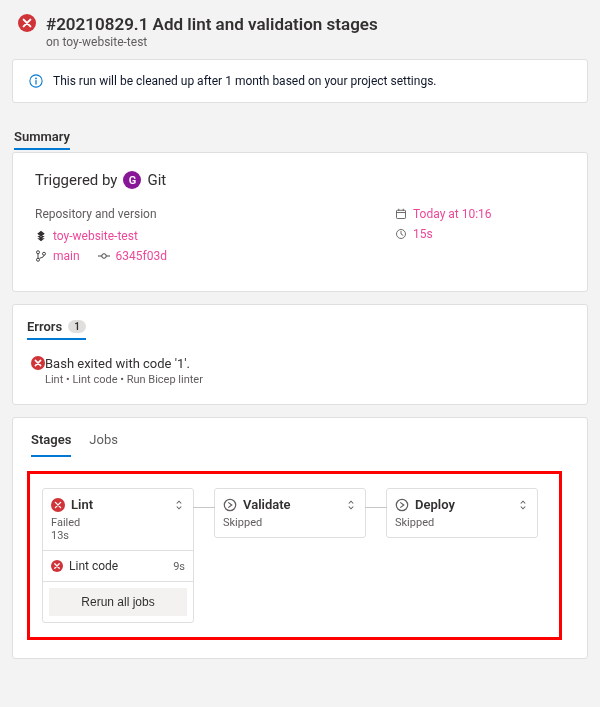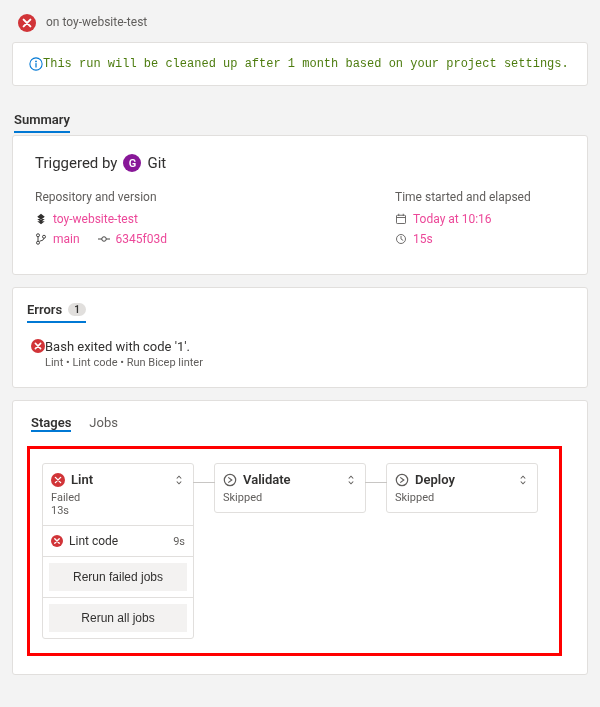--- a/index.html
+++ b/index.html
@@ -31,23 +31,23 @@
   .panel {
     background: #fff;
     border: 1px solid #e1dfdd;
     border-radius: 3px;
     margin: 0 12px 12px 12px;
   }
   .info-banner {
     padding: 14px 16px;
     display: flex;
     align-items: center;
+    gap: 10px;
     font-size: 12px;
-    color: #4d7c0f;
-    font-family: Liberation Mono, monospace;
+    color: #0f172a;
   }
   .section-heading {
     font-size: 13px;
     font-weight: 600;
     margin: 14px 0 2px 14px;
     display: inline-block;
     padding-bottom: 4px;
     border-bottom: 2px solid #0078d4;
   }
   .trig-panel {
@@ -88,21 +88,21 @@
     color: #323130;
     border-radius: 8px;
     font-size: 10px;
     padding: 1px 6px;
     font-weight: 600;
   }
   .error-body { padding: 14px 18px 18px 18px; display: flex; gap: 0; align-items: flex-start; }
   .error-msg { font-size: 13px; color: #323130; }
   .error-sub { font-size: 11px; color: #605e5c; margin-top: 2px; }
   .tabs { padding: 14px 18px 0 18px; display: flex; gap: 18px; font-size: 13px; }
-  .tab { padding-bottom: 0; color: #605e5c; cursor: pointer; }
+  .tab { padding-bottom: 8px; color: #605e5c; cursor: pointer; }
   .tab.active { color: #323130; font-weight: 600; border-bottom: 2px solid #0078d4; }
   .stages-body {
     margin: 14px 25px 18px 14px;
     border: 3px solid #ff0000;
     padding: 14px 12px 14px 12px;
     display: flex;
     gap: 20px;
     align-items: flex-start;
     position: relative;
   }
@@ -163,20 +163,21 @@
 <body>
 
 <div class="header">
   <span class="icon">
     <svg width="18" height="18" viewBox="0 0 16 16">
         <circle cx="8" cy="8" r="8" fill="#d13438"></circle>
         <path d="M5 5 L11 11 M11 5 L5 11" stroke="#fff" stroke-width="1.8" stroke-linecap="round"></path>
       </svg>
   </span>
   <div class="title-block">
+    <div class="title">#20210829.1 Add lint and validation stages</div>
     <div class="subtitle">on toy-website-test</div>
   </div>
 </div>
 
 <div class="panel info-banner">
   <span class="icon">
     <svg width="14" height="14" viewBox="0 0 16 16">
         <circle cx="8" cy="8" r="7" fill="none" stroke="#0078d4" stroke-width="1.2"></circle>
         <circle cx="8" cy="5" r="1" fill="#0078d4"></circle>
         <rect x="7.3" y="7" width="1.4" height="5" fill="#0078d4"></rect>
@@ -219,21 +220,20 @@
             <svg width="12" height="12" viewBox="0 0 16 16">
                 <circle cx="8" cy="8" r="3" fill="none" stroke="#323130" stroke-width="1.2"></circle>
                 <line x1="0" y1="8" x2="5" y2="8" stroke="#323130" stroke-width="1.2"></line>
                 <line x1="11" y1="8" x2="16" y2="8" stroke="#323130" stroke-width="1.2"></line>
               </svg>
           </span>
           <span>6345f03d</span>
         </div>
       </div>
       <div class="meta-col" style="text-align:left;min-width:170px">
-        <div class="meta-label">Time started and elapsed</div>
         <div class="meta-line">
           <span class="icon">
             <svg width="12" height="12" viewBox="0 0 16 16">
                 <rect x="2" y="3" width="12" height="11" rx="1" fill="none" stroke="#605e5c" stroke-width="1.2"></rect>
                 <line x1="2" y1="6" x2="14" y2="6" stroke="#605e5c" stroke-width="1.2"></line>
                 <line x1="5" y1="1" x2="5" y2="4" stroke="#605e5c" stroke-width="1.2"></line>
                 <line x1="11" y1="1" x2="11" y2="4" stroke="#605e5c" stroke-width="1.2"></line>
               </svg>
           </span>
           <span>Today at 10:16</span>
@@ -301,23 +301,20 @@
         <span class="icon">
           <svg width="12" height="12" viewBox="0 0 16 16">
               <circle cx="8" cy="8" r="8" fill="#d13438"></circle>
               <path d="M5 5 L11 11 M11 5 L5 11" stroke="#fff" stroke-width="1.8" stroke-linecap="round"></path>
             </svg>
         </span>
         <span>Lint code</span>
         <span class="job-dur">9s</span>
       </div>
       <div class="rerun-btn">
-        <button>Rerun failed jobs</button>
-      </div>
-      <div class="rerun-btn">
         <button>Rerun all jobs</button>
       </div>
     </div>
 
     <div class="stage-card">
       <div class="stage-head">
         <span class="icon">
           <svg width="14" height="14" viewBox="0 0 16 16">
               <circle cx="8" cy="8" r="6.5" fill="none" stroke="#605e5c" stroke-width="1.4"></circle>
               <path d="M6 5 L10 8 L6 11" fill="none" stroke="#605e5c" stroke-width="1.4"></path>

